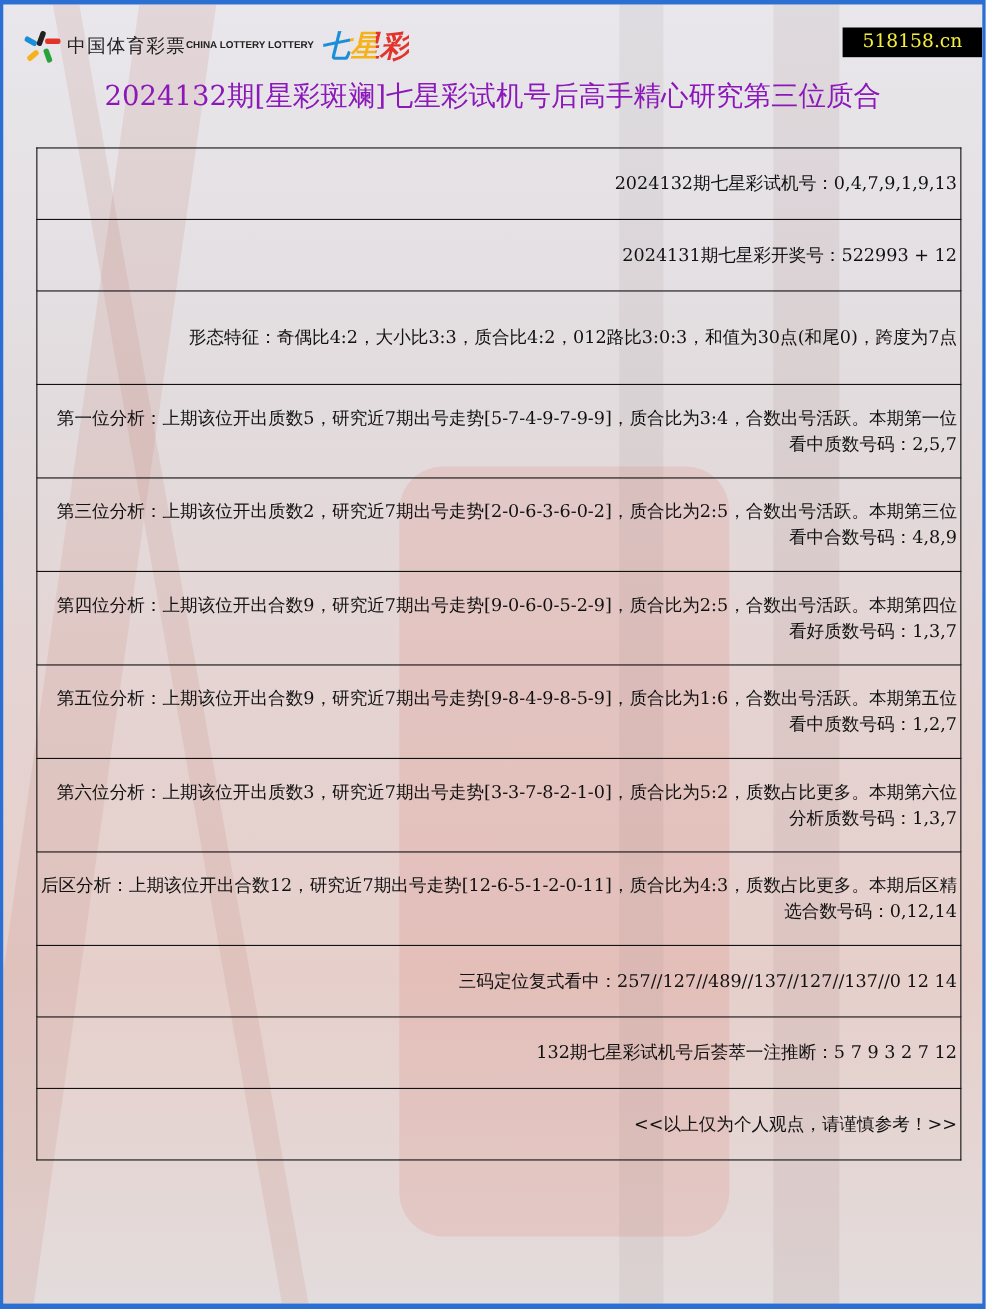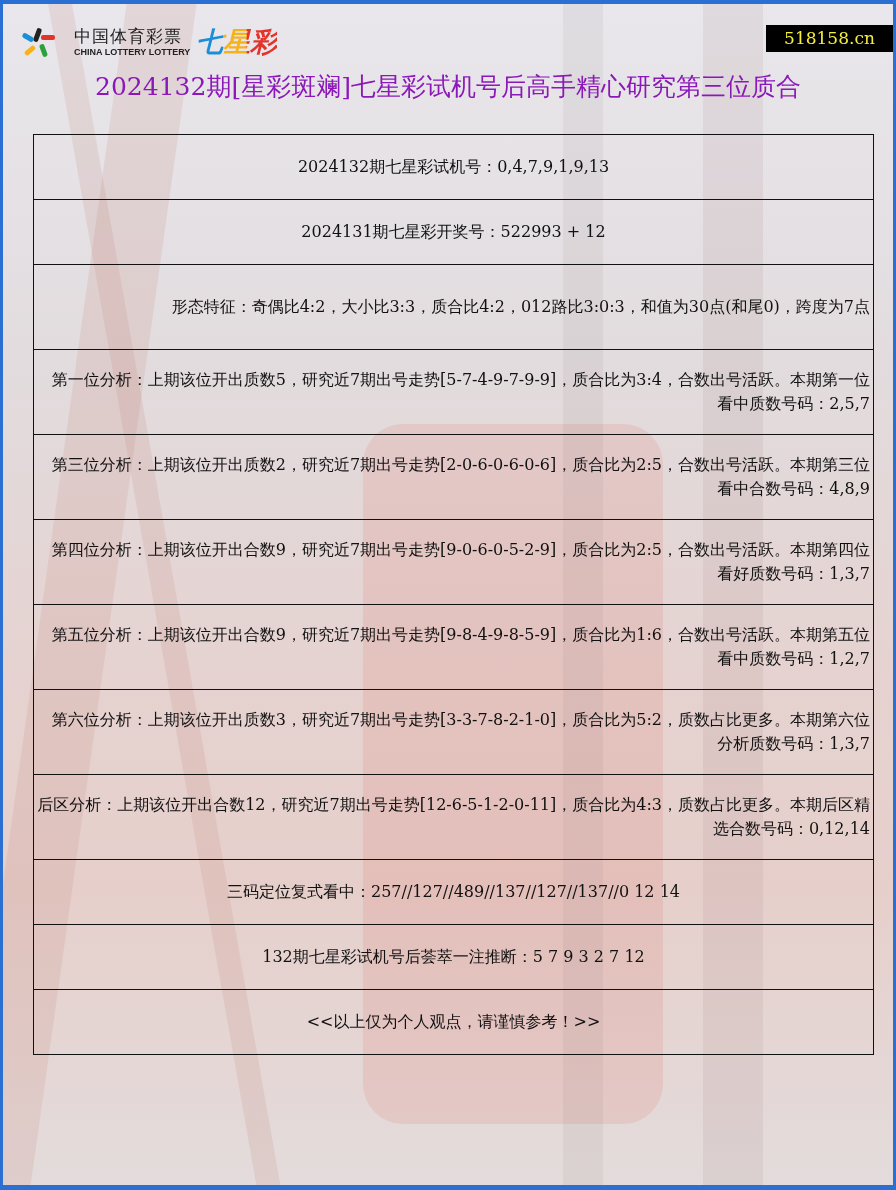--- a/index.html
+++ b/index.html
@@ -19,37 +19,37 @@
   .bg-streak { position:absolute; pointer-events:none; }
   .s1 { left:40px; top:0; width:70px; height:1190px; background:rgba(200,140,130,0.18); transform:skewX(-8deg); }
   .s2 { left:360px; top:420px; width:300px; height:700px; background:rgba(220,120,110,0.18); border-radius:40px; }
   .s3 { left:700px; top:0; width:60px; height:1190px; background:rgba(160,120,120,0.12); }
   .s4 { left:560px; top:0; width:40px; height:1190px; background:rgba(120,100,100,0.08); }
   .s5 { left:150px; top:0; width:24px; height:1190px; background:rgba(190,120,110,0.15); transform:skewX(10deg); }
 
   .logo { position:absolute; left:18px; top:20px; display:flex; align-items:center; gap:4px; }
   .logo-mark { width:36px; height:32px; position:relative; }
   .logo-mark i { position:absolute; display:block; height:5px; border-radius:2px; }
-  .logo-text { display:flex; flex-direction:column; line-height:1;margin-left:13px; }
+  .logo-text { display:flex; line-height:1; }
   .logo-cn { font-family:"DejaVu Sans","Liberation Sans",sans-serif; font-size:17px; color:#222; letter-spacing:1px; }
   .logo-en { font-family:"Liberation Sans","DejaVu Sans",sans-serif; font-size:9px; font-weight:bold; color:#222; margin-top:3px; }
   .logo-qxc { font-family:"DejaVu Sans","Liberation Sans",sans-serif; font-weight:bold; font-style:italic; font-size:27px; margin-left:2px;
     background:linear-gradient(90deg,#1a8fd8 0%,#1a8fd8 33%,#f5b21a 34%,#f5b21a 62%,#e2342a 63%,#e2342a 100%);
     -webkit-background-clip:text; background-clip:text; color:transparent; }
 
   .site-badge { position:absolute; left:763px; top:21px; width:127px; height:27px; background:#000;
     color:#f4ee3c; font-family:"DejaVu Serif","Liberation Serif",serif; font-size:17px; line-height:27px; text-align:center; }
 
   .page-title { position:absolute; left:0; right:0; top:66px; text-align:center; color:#8b18b8;
     font-family:"DejaVu Serif","Liberation Serif",serif; font-size:25px; letter-spacing:0px; white-space:nowrap; }
 
   .content-table { position:absolute; left:30px; top:130px; width:841px; border-collapse:collapse; }
   .content-table td { border:1px solid #111; color:#111; font-size:16px; line-height:24px; padding:0 3px;
     font-family:"DejaVu Serif","Liberation Serif",serif; }
-  .row-center td { text-align:center; height:64px; }
+  .row-center td { text-align:right; height:64px; }
   .row-left td { text-align:right; height:84px; vertical-align:middle; }
 </style>
 </head>
 <body>
 
 <div class="frame">
   <div class="bg-streak s1"></div>
   <div class="bg-streak s2"></div>
   <div class="bg-streak s3"></div>
   <div class="bg-streak s4"></div>
@@ -82,21 +82,21 @@
       <tr class="row-center">
           <td>2024131期七星彩开奖号：522993 + 12</td>
         </tr>
       <tr class="row-left">
           <td>形态特征：奇偶比4:2，大小比3:3，质合比4:2，012路比3:0:3，和值为30点(和尾0)，跨度为7点</td>
         </tr>
       <tr class="row-left">
           <td>第一位分析：上期该位开出质数5，研究近7期出号走势[5-7-4-9-7-9-9]，质合比为3:4，合数出号活跃。本期第一位看中质数号码：2,5,7</td>
         </tr>
       <tr class="row-left">
-          <td>第三位分析：上期该位开出质数2，研究近7期出号走势[2-0-6-0-6-0-6]，质合比为2:5，合数出号活跃。本期第三位看中合数号码：4,8,9</td>
+          <td>第三位分析：上期该位开出质数2，研究近7期出号走势[2-0-6-3-6-0-2]，质合比为2:5，合数出号活跃。本期第三位看中合数号码：4,8,9</td>
         </tr>
       <tr class="row-left">
           <td>第四位分析：上期该位开出合数9，研究近7期出号走势[9-0-6-0-5-2-9]，质合比为2:5，合数出号活跃。本期第四位看好质数号码：1,3,7</td>
         </tr>
       <tr class="row-left">
           <td>第五位分析：上期该位开出合数9，研究近7期出号走势[9-8-4-9-8-5-9]，质合比为1:6，合数出号活跃。本期第五位看中质数号码：1,2,7</td>
         </tr>
       <tr class="row-left">
           <td>第六位分析：上期该位开出质数3，研究近7期出号走势[3-3-7-8-2-1-0]，质合比为5:2，质数占比更多。本期第六位分析质数号码：1,3,7</td>
         </tr>

